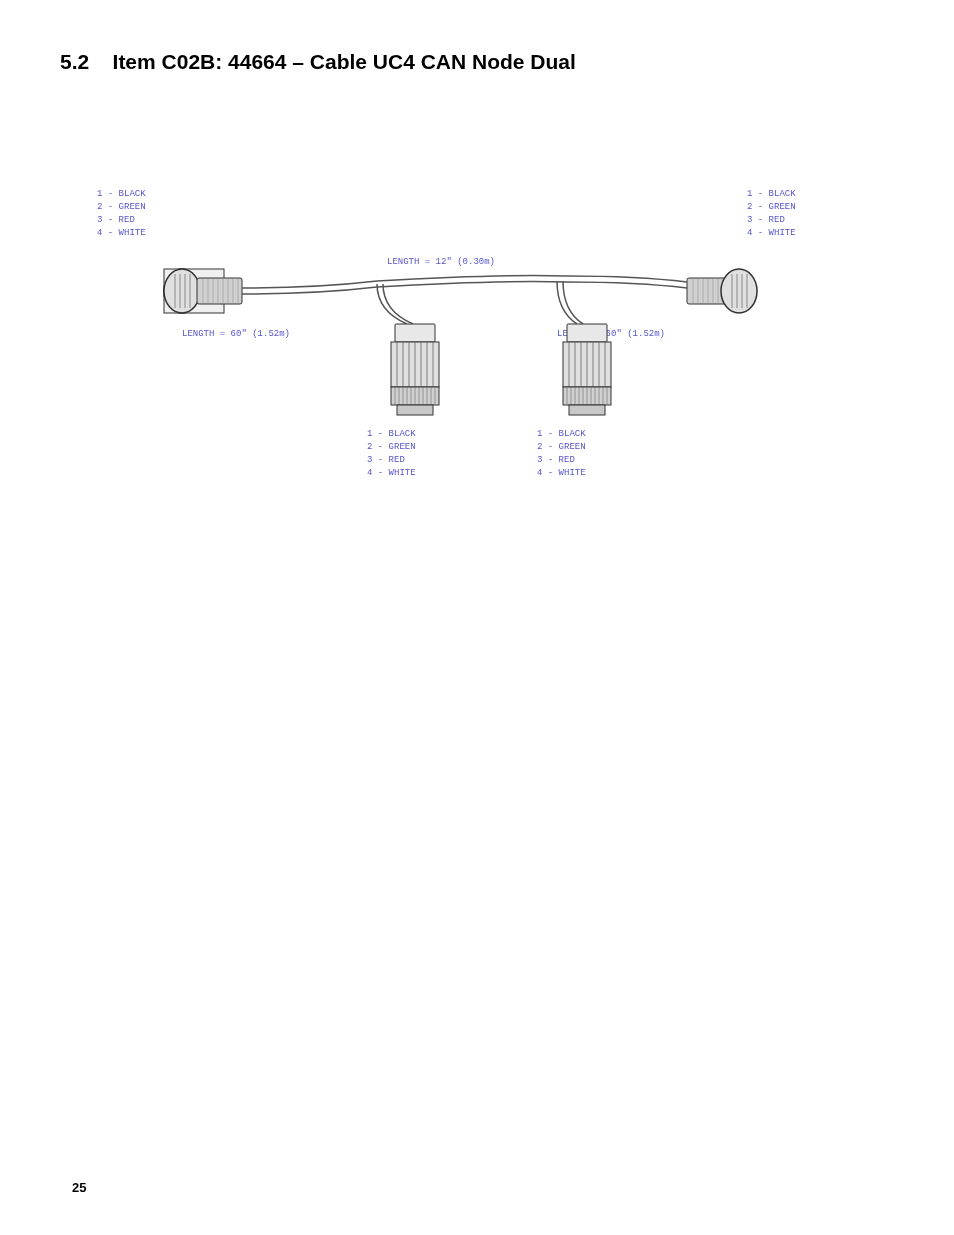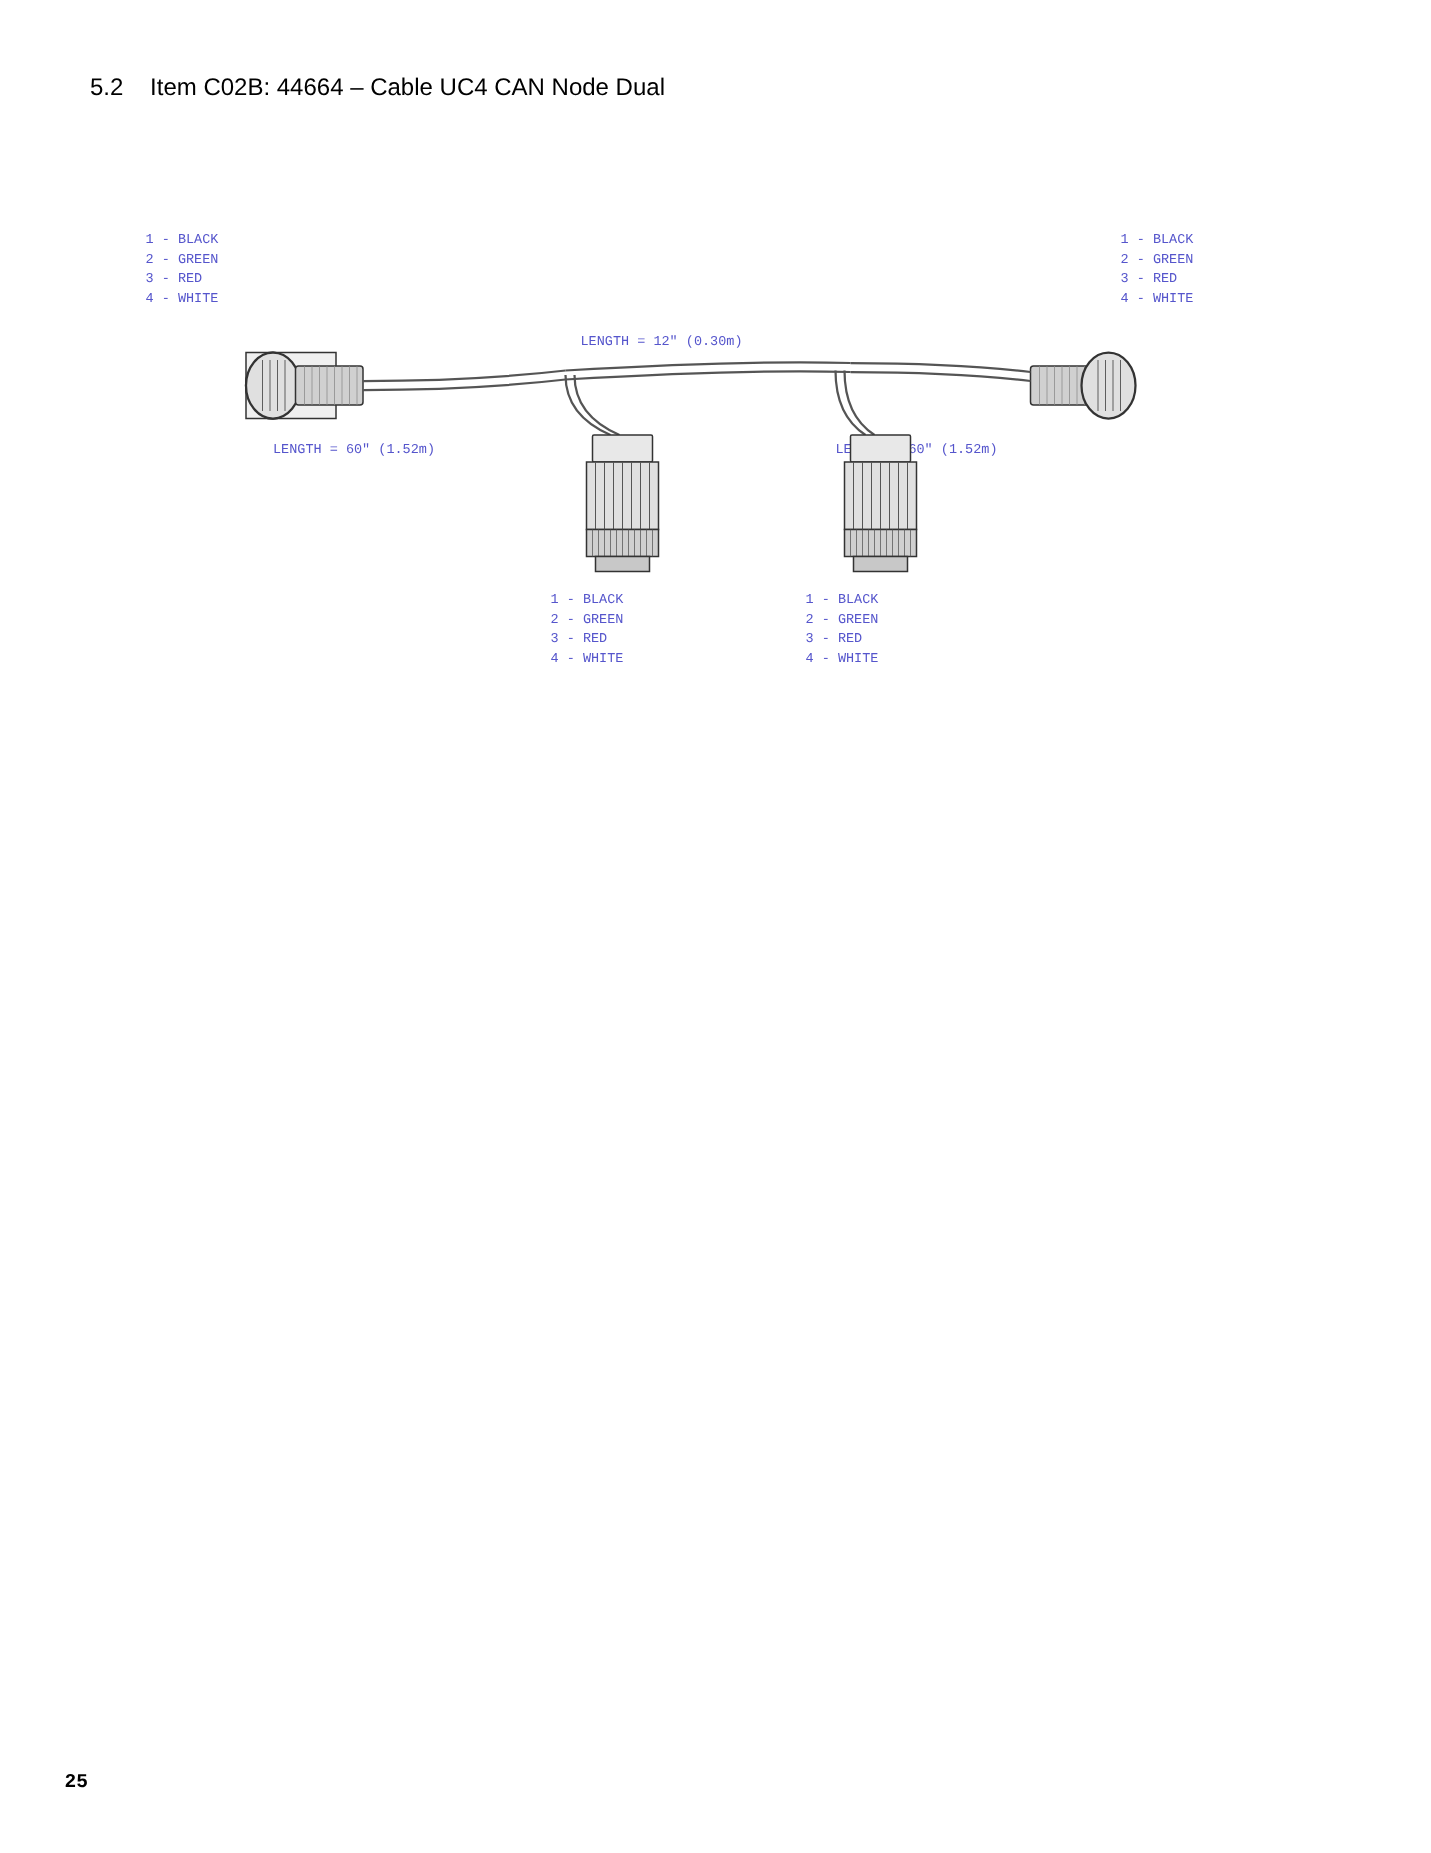--- a/index.html
+++ b/index.html
@@ -10,39 +10,38 @@
       min-height: 1235px;
       position: relative;
     }
     .page {
       width: 954px;
       min-height: 1235px;
       padding: 50px 60px 50px 60px;
       position: relative;
     }
     .section-title {
-      font-size: 16px;
-      font-weight: normal;
+      font-size: 21px;
+      font-weight: bold;
       color: #000;
-      margin-bottom: 4px;
+      margin-bottom: 32px;
     }
     .diagram-area {
       position: relative;
       width: 820px;
       height: 420px;
       margin: 0 auto;
     }
     .page-number {
       position: absolute;
       bottom: 40px;
-      left: 43px;
+      left: 72px;
       font-size: 13px;
       color: #000;
       font-weight: bold;
-      font-family: Liberation Mono, monospace;
     }
     
     .diagram-svg {
       width: 100%;
       height: 100%;
     }
     text {
       font-family: 'Courier New', monospace;
     }
   </style>

